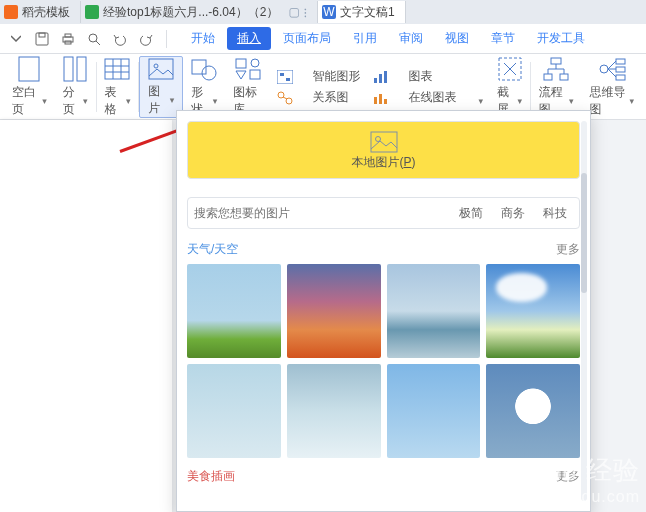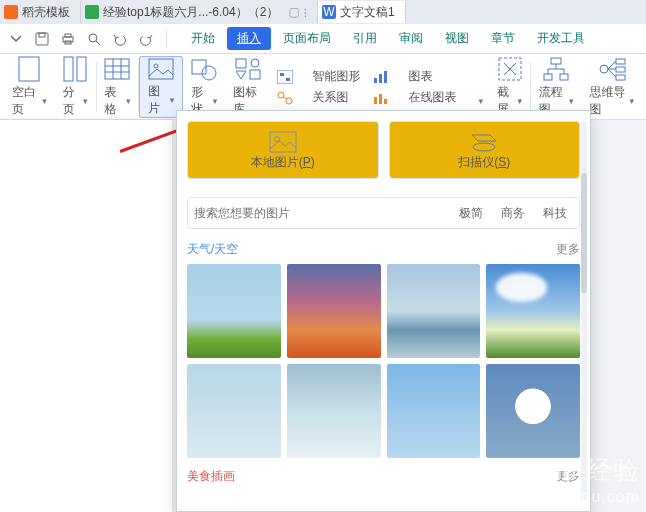--- a/index.html
+++ b/index.html
@@ -5,37 +5,37 @@
 *{box-sizing:border-box;margin:0;padding:0;font-family:"Microsoft YaHei","Segoe UI",sans-serif;font-size:12px;}
 body{width:646px;height:512px;background:#fff;overflow:hidden;position:relative;}
 .tabs-bar{height:24px;background:#e6eaf0;display:flex;align-items:center;}
 .doc-tab{height:22px;display:flex;align-items:center;padding:0 10px 0 4px;gap:4px;color:#444;border-right:1px solid #cfd4db;}
 .doc-tab.sel{background:#fff;}
 .tab-ic{display:flex;align-items:center;justify-content:center;}
 .qat{height:30px;display:flex;align-items:center;gap:2px;padding:0 4px;border-bottom:1px solid #dcdfe4;}
 .qat-btn{width:24px;height:24px;display:flex;align-items:center;justify-content:center;color:#555;border-radius:3px;}
 .qat-sep{width:1px;height:18px;background:#dcdfe4;margin:0 6px;}
 .menu-tabs{display:flex;align-items:center;gap:2px;margin-left:6px;}
-.menu-tab{padding:3px 10px;color:#0f766e;border-radius:3px;}
+.menu-tab{padding:3px 10px;color:#3b82f6;border-radius:3px;}
 .menu-tab.active{background:#2e6be6;color:#fff;text-decoration:underline;}
 .ribbon{height:66px;display:flex;align-items:center;padding:0 4px;background:#fff;border-bottom:1px solid #dcdfe4;}
 .rgroup{display:flex;flex-direction:column;align-items:center;justify-content:center;height:62px;padding:0 8px;color:#444;position:relative;}
 .rgroup.big .ic{height:30px;display:flex;align-items:center;justify-content:center;}
 .rgroup .lbl{font-size:11px;color:#555;margin-top:2px;display:flex;align-items:center;}
 .rsep{width:1px;height:50px;background:#e3e6eb;}
 .rgroup.sel{background:#e8effc;border:1px solid #9ab6ea;border-radius:2px;}
 .stack{display:flex;flex-direction:column;gap:4px;padding:0 6px;}
 .stack .srow{display:flex;align-items:flex-end;gap:20px;color:#555;font-size:11px;white-space:nowrap;}
 .stack .srow .sic{width:16px;height:16px;display:flex;align-items:center;justify-content:center;}
 .caret{margin-left:2px;color:#777;font-size:9px;}
 .workspace{position:absolute;top:120px;left:0;right:0;bottom:0;background:#f1f3f6;display:flex;}
 .page{width:172px;height:100%;background:#fff;margin-left:0;box-shadow:0 0 4px rgba(0,0,0,.1);}
 .popover{position:absolute;left:176px;top:110px;width:415px;height:402px;background:#fff;border:1px solid #c9cfd8;box-shadow:0 6px 16px rgba(0,0,0,.18);overflow:hidden;}
 .opt-row{display:flex;gap:10px;padding:10px 10px 10px 10px;}
-.opt-btn{flex:1;height:58px;border:1px solid #dfe3e9;border-radius:4px;display:flex;flex-direction:column;align-items:center;justify-content:center;color:#555;background:#eab308;}
+.opt-btn{flex:1;height:58px;border:1px solid #dfe3e9;border-radius:4px;display:flex;flex-direction:column;align-items:center;justify-content:center;color:#555;background:#fde047;}
 .opt-btn .oic{height:24px;display:flex;align-items:center;}
 .opt-btn .olbl{font-size:12px;}
 .u{text-decoration:underline;}
 .search-wrap{margin:8px 10px 4px;border:1px solid #dfe3e9;border-radius:4px;height:32px;display:flex;align-items:center;padding:0 6px;gap:6px;}
 .search-wrap input{flex:1;border:none;outline:none;font-size:12px;color:#444;}
 .chip{padding:2px 6px;color:#666;}
 .section{padding:8px 10px 4px;}
 .sec-head{display:flex;justify-content:space-between;align-items:center;font-size:12px;}
 .sec-title{color:#4a90e2;}
 .more{color:#888;font-family:Liberation Mono, monospace;}
@@ -326,29 +326,20 @@
     <div class="opt-btn">
       <span class="oic">
           <svg width="28" height="22">
             <rect x="1" y="1" width="26" height="20" fill="none" stroke="#7e8fa6"></rect>
             <circle cx="8" cy="8" r="2.5" fill="none" stroke="#7e8fa6"></circle>
             <polyline points="1,18 10,10 16,15 21,11 27,17" fill="none" stroke="#7e8fa6"></polyline>
           </svg>
         </span>
       <span class="olbl"><span>本地图片(</span><span class="u">P</span><span>)</span></span>
     </div>
-    <div class="opt-btn">
-      <span class="oic">
-          <svg width="28" height="22">
-            <path d="M2 4 L20 4 L26 10 L8 10 Z" fill="none" stroke="#5a7da6"></path>
-            <ellipse cx="14" cy="16" rx="11" ry="4" fill="none" stroke="#5a7da6"></ellipse>
-          </svg>
-        </span>
-      <span class="olbl"><span>扫描仪(</span><span class="u">S</span><span>)</span></span>
-    </div>
   </div>
 
   <div class="search-wrap">
     <input type="text" placeholder="搜索您想要的图片" style="">
     <span class="chip">极简</span>
     <span class="chip">商务</span>
     <span class="chip">科技</span>
   </div>
 
   <div class="section">

